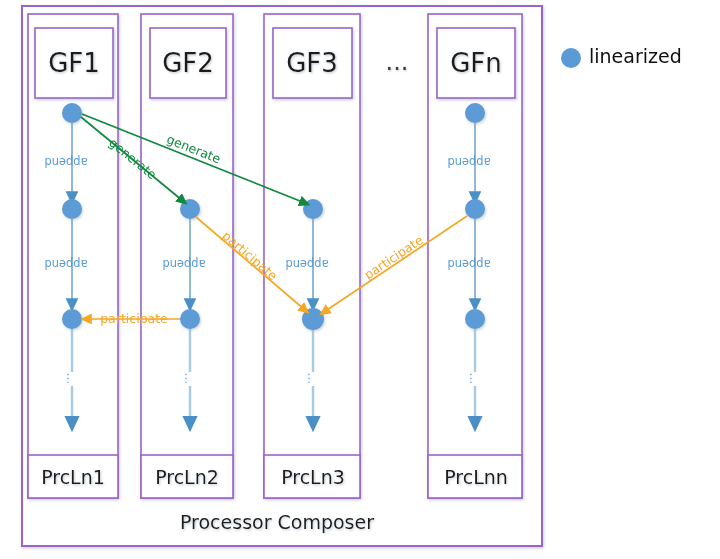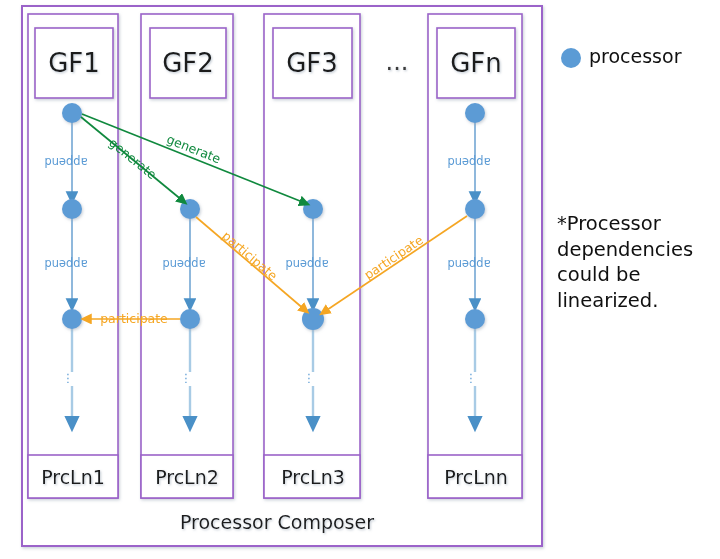--- a/index.html
+++ b/index.html
@@ -203,17 +203,16 @@
     <rect x="264" y="455" width="96" height="43" fill="#ffffff" stroke="#9B63C9" stroke-width="1.6"></rect>
     <text class="box-label prc-label" x="313" y="484" text-anchor="middle" filter="url(#text-shadow)">PrcLn3</text>
 
     <rect x="428" y="455" width="94" height="43" fill="#ffffff" stroke="#9B63C9" stroke-width="1.6"></rect>
     <text class="box-label prc-label" x="476" y="484" text-anchor="middle" filter="url(#text-shadow)">PrcLnn</text>
 
     <text class="box-label composer-label" x="277" y="529" text-anchor="middle" filter="url(#text-shadow)">Processor Composer</text>
   </svg>
 
   <div class="legend-dot"></div>
-  <div class="legend-text" id="legend-label">processor</div>
-
-  <div class="legend-text" id="note-text">*Processor dependencies could be linearized.</div>
+  <div class="legend-text" id="legend-label">linearized</div>
+
 
 </div>
 
 </body></html>

